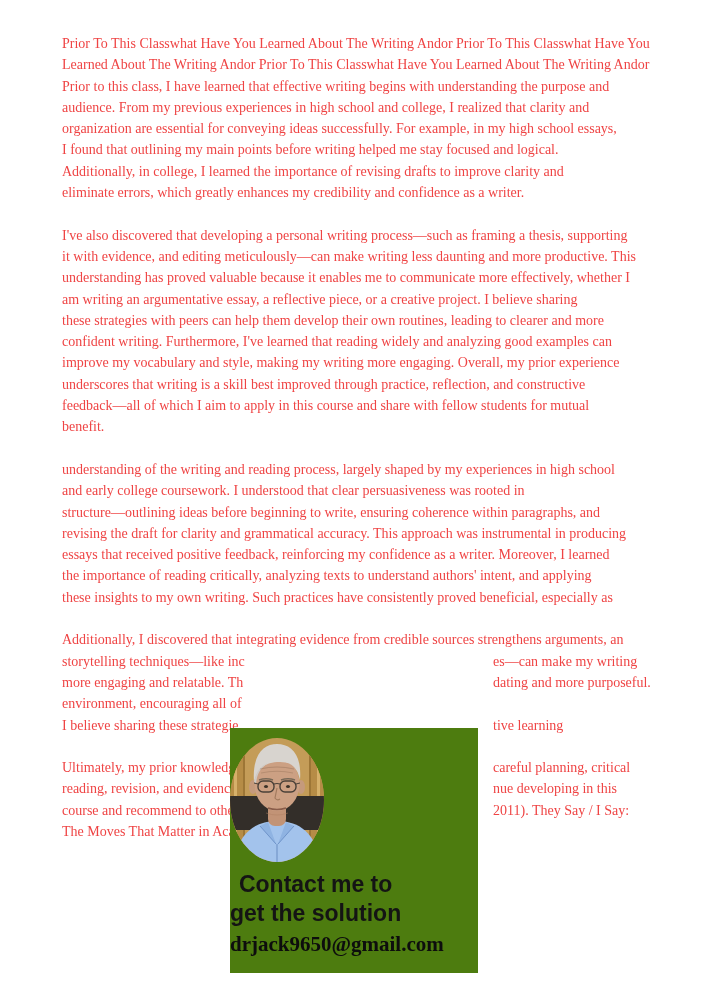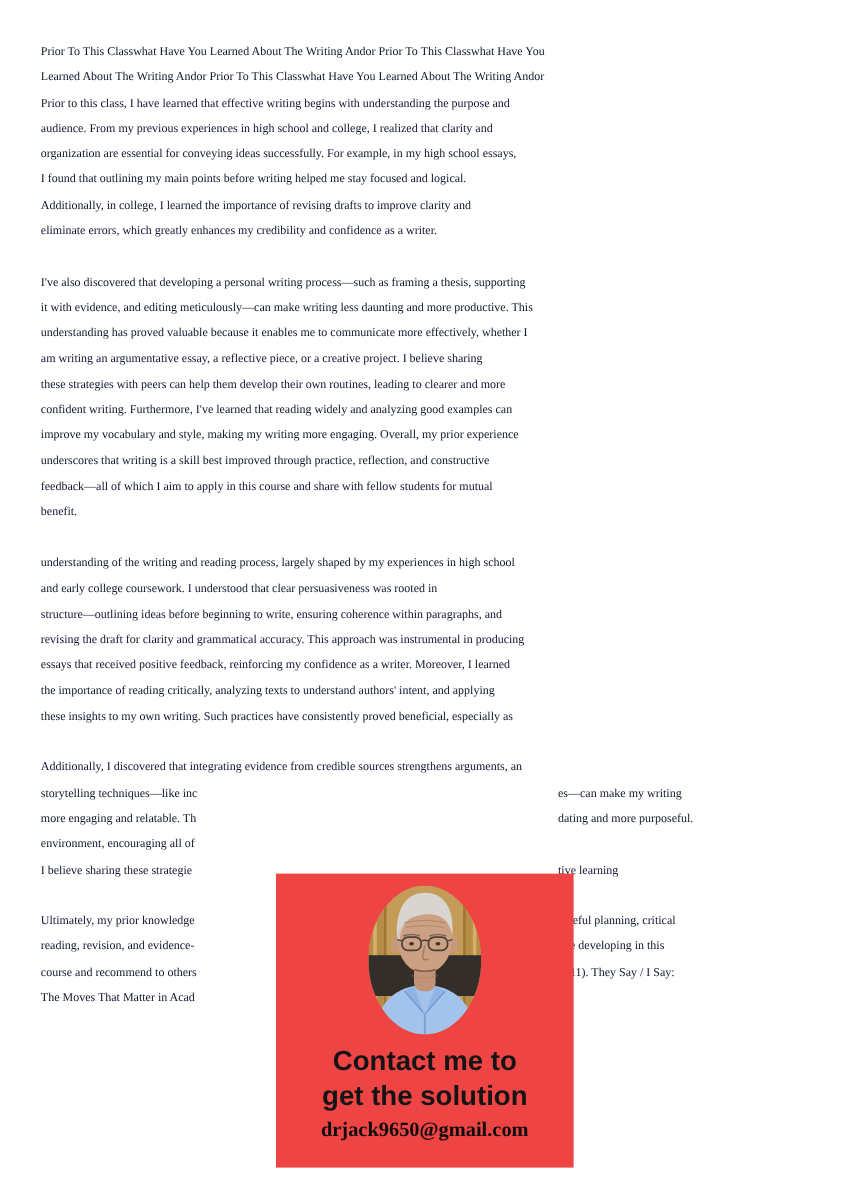--- a/index.html
+++ b/index.html
@@ -5,66 +5,66 @@
   html,body{margin:0;padding:0;}
   .screen{
     position:relative;
     width:708px;height:1000px;
     background:#ffffff;
     overflow:hidden;
     font-family:"Liberation Serif", serif;
   }
   .doc-body{
     position:absolute;
-    left:34px;top:33px;
+    left:62px;top:33px;
     width:625px;
-    color:#0f172a;
-    font-size:10px;
+    color:#ef4444;
+    font-size:14px;
   }
   .paragraph{margin:0 0 21.3px 0;}
   .line{
     position:relative;
     white-space:pre;
     line-height:21.3px;
     height:21.3px;
   }
   .frag-right{
     position:absolute;
     left:431px;top:0;
     white-space:pre;
   }
   .ad-overlay{
     position:absolute;
     left:230px;top:728px;
     width:248px;height:245px;
-    background:#ef4444;
+    background:#4d7c0f;
     display:flex;
     flex-direction:column;
-    align-items:center;
+    align-items:flex-start;
   }
   .portrait{
     margin-top:10px;
     width:94px;height:124px;
     flex:0 0 auto;
   }
   .ad-heading{
     font-family:"Liberation Sans", sans-serif;
     font-weight:bold;
     font-size:23px;
     line-height:29px;
     color:#141414;
     text-align:center;
     margin-top:8px;
     white-space:nowrap;
   }
   .ad-heading .hl{display:block;}
   .ad-email{
     font-family:"Liberation Serif", serif;
     font-weight:bold;
-    font-size:17px;
+    font-size:21px;
     color:#0d0d0d;
     text-align:center;
     margin-top:4px;
     white-space:nowrap;
   }
 </style>
 </head>
 <body>
 
 <div class="screen">

